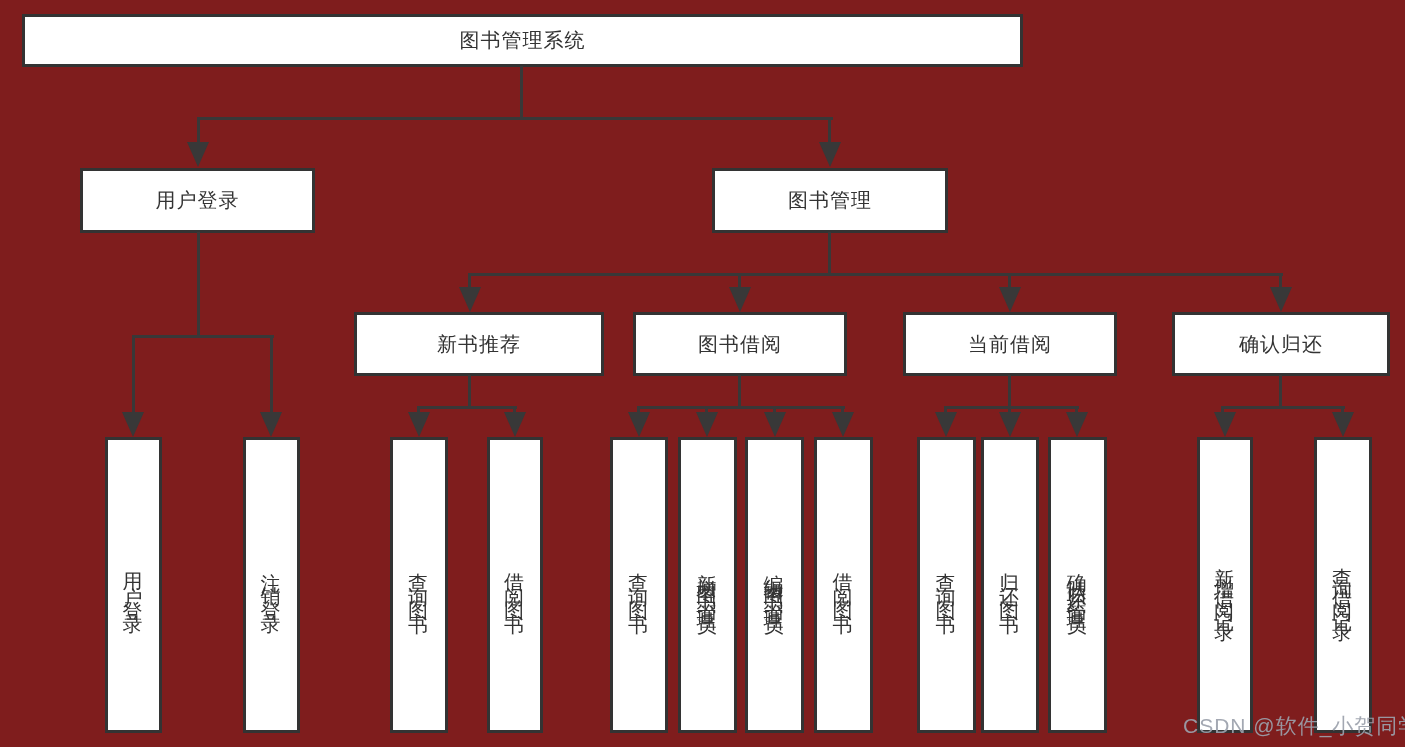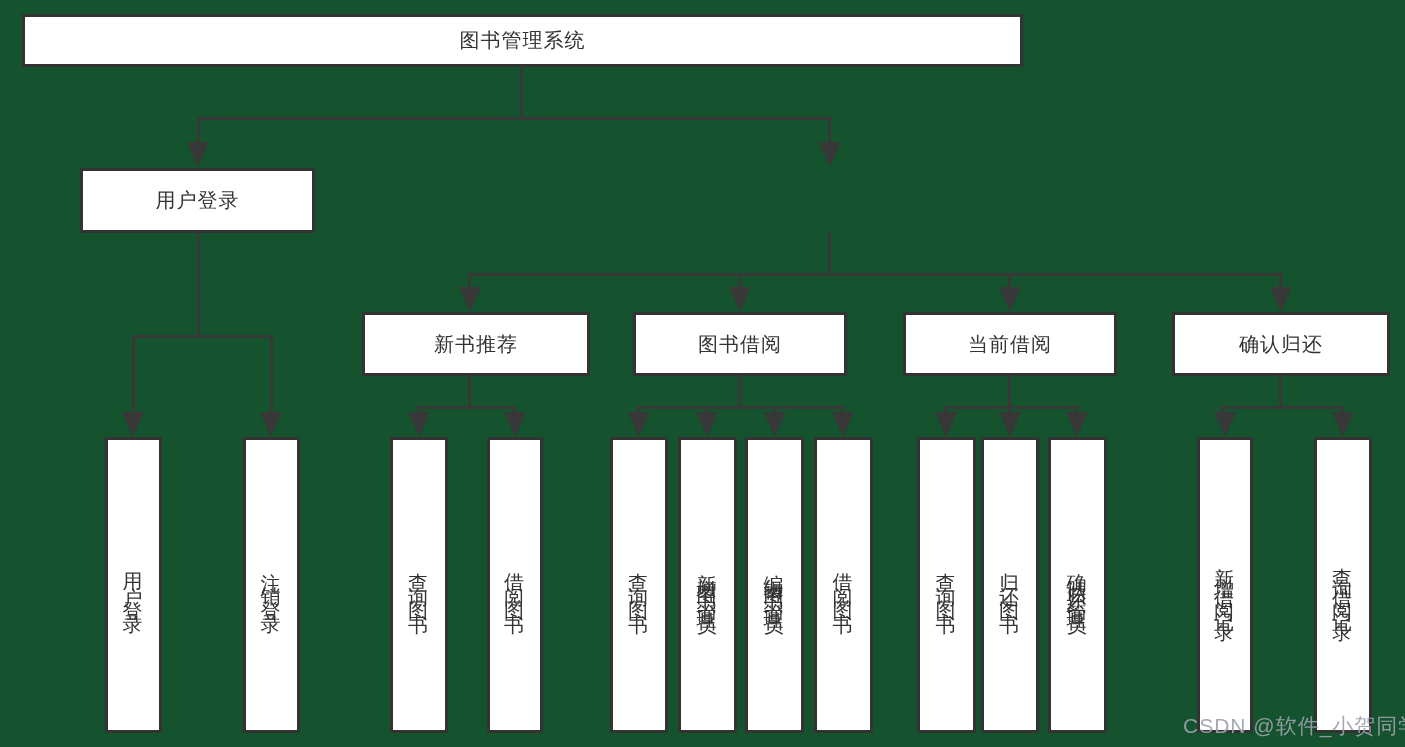--- a/index.html
+++ b/index.html
@@ -1,17 +1,17 @@
 <!DOCTYPE html>
 <html><head>
 <meta charset="utf-8">
 <style>
   html,body{margin:0;padding:0;background:#ffffff;}
   .stage{
-    position:relative;width:1405px;height:747px;background:#14532d;
+    position:relative;width:1405px;height:747px;background:#7f1d1d;
     font-family:"Liberation Sans",sans-serif;color:#333333;overflow:hidden;
   }
   .box{
     position:absolute;box-sizing:border-box;border:3px solid #333333;background:#ffffff;
     display:flex;align-items:center;justify-content:center;
     font-size:20px;letter-spacing:1px;color:#333333;
   }
   .vbox{
     writing-mode:vertical-rl;text-orientation:mixed;
   }
@@ -37,40 +37,41 @@
   <div class="box" style="left:22px;top:14px;width:1001px;height:53px">图书管理系统</div>
 
   <div class="ln" style="left:520px;top:66px;width:3px;height:53px"></div>
   <div class="ln" style="left:197px;top:117px;width:636px;height:3px"></div>
   <div class="ln" style="left:197px;top:117px;width:3px;height:30px"></div>
   <div class="ln" style="left:828px;top:117px;width:3px;height:30px"></div>
   <div class="ar" style="left:187px;top:142px"></div>
   <div class="ar" style="left:819px;top:142px"></div>
 
   <div class="box" style="left:80px;top:168px;width:235px;height:65px">用户登录</div>
+  <div class="box" style="left:712px;top:168px;width:236px;height:65px">图书管理</div>
 
   <div class="ln" style="left:197px;top:232px;width:3px;height:104px"></div>
   <div class="ln" style="left:132px;top:335px;width:142px;height:3px"></div>
   <div class="ln" style="left:132px;top:335px;width:3px;height:78px"></div>
   <div class="ln" style="left:270px;top:335px;width:3px;height:78px"></div>
   <div class="ar" style="left:122px;top:412px"></div>
   <div class="ar" style="left:260px;top:412px"></div>
 
   <div class="ln" style="left:828px;top:232px;width:3px;height:43px"></div>
   <div class="ln" style="left:468px;top:273px;width:815px;height:3px"></div>
   <div class="ln" style="left:468px;top:273px;width:3px;height:17px"></div>
   <div class="ln" style="left:738px;top:273px;width:3px;height:17px"></div>
   <div class="ln" style="left:1008px;top:273px;width:3px;height:17px"></div>
   <div class="ln" style="left:1279px;top:273px;width:3px;height:17px"></div>
   <div class="ar" style="left:459px;top:287px"></div>
   <div class="ar" style="left:729px;top:287px"></div>
   <div class="ar" style="left:999px;top:287px"></div>
   <div class="ar" style="left:1270px;top:287px"></div>
 
-  <div class="box" style="left:362px;top:312px;width:228px;height:64px">新书推荐</div>
+  <div class="box" style="left:354px;top:312px;width:250px;height:64px">新书推荐</div>
   <div class="box" style="left:633px;top:312px;width:214px;height:64px">图书借阅</div>
   <div class="box" style="left:903px;top:312px;width:214px;height:64px">当前借阅</div>
   <div class="box" style="left:1172px;top:312px;width:218px;height:64px">确认归还</div>
 
   <div class="ln" style="left:468px;top:375px;width:3px;height:33px"></div>
   <div class="ln" style="left:417px;top:406px;width:100px;height:3px"></div>
   <div class="ln" style="left:417px;top:406px;width:3px;height:10px"></div>
   <div class="ln" style="left:513px;top:406px;width:3px;height:10px"></div>
   <div class="ar" style="left:408px;top:412px"></div>
   <div class="ar" style="left:504px;top:412px"></div>

